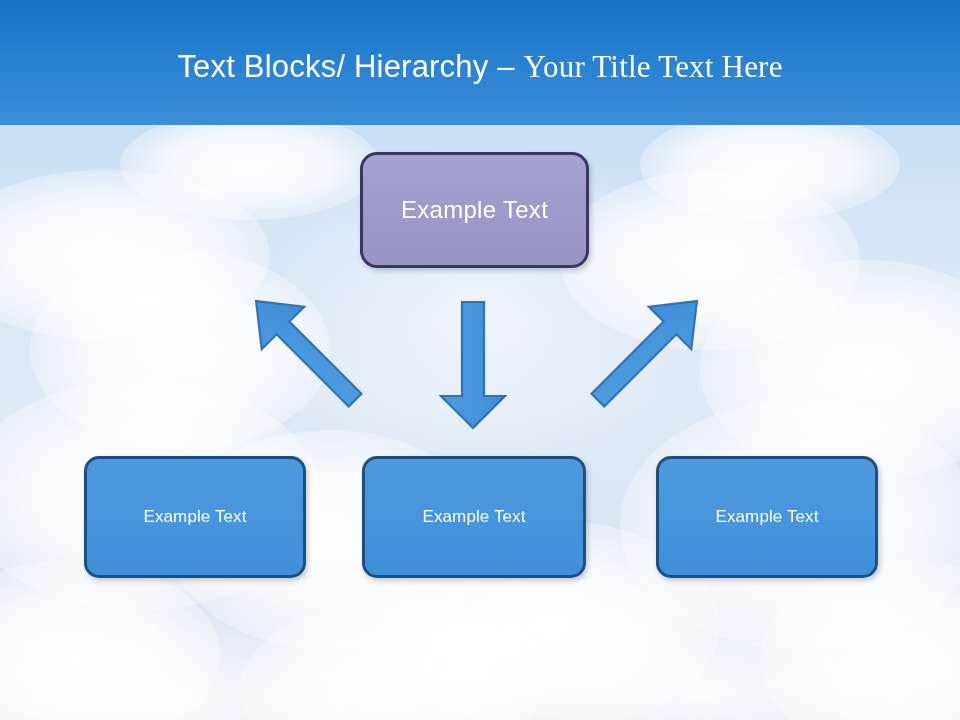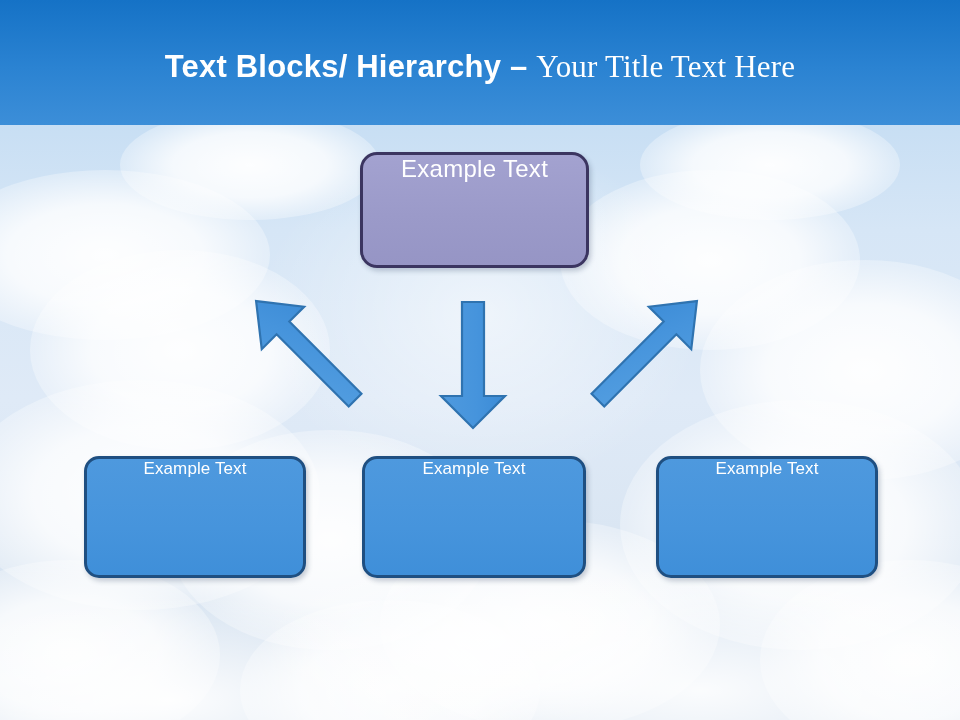--- a/index.html
+++ b/index.html
@@ -80,29 +80,29 @@
     left: 0;
     top: 48px;
     width: 960px;
     text-align: center;
     color: #ffffff;
     font-size: 31px;
     line-height: 38px;
     letter-spacing: 0.2px;
     white-space: nowrap;
   }
-  .slide-title .t-bold { font-weight: bold; }
+  .slide-title .t-bold { font-weight: normal; }
   .slide-title .t-reg  { font-weight: normal; font-family: Liberation Serif, serif; }
 
   
   .node {
     position: absolute;
     box-sizing: border-box;
     display: flex;
-    align-items: flex-start;
+    align-items: center;
     justify-content: center;
     color: #ffffff;
     text-align: center;
     border-style: solid;
     box-shadow: 2px 3px 5px rgba(40,60,90,0.25);
   }
   .node-top {
     left: 360px;
     top: 152px;
     width: 229px;

